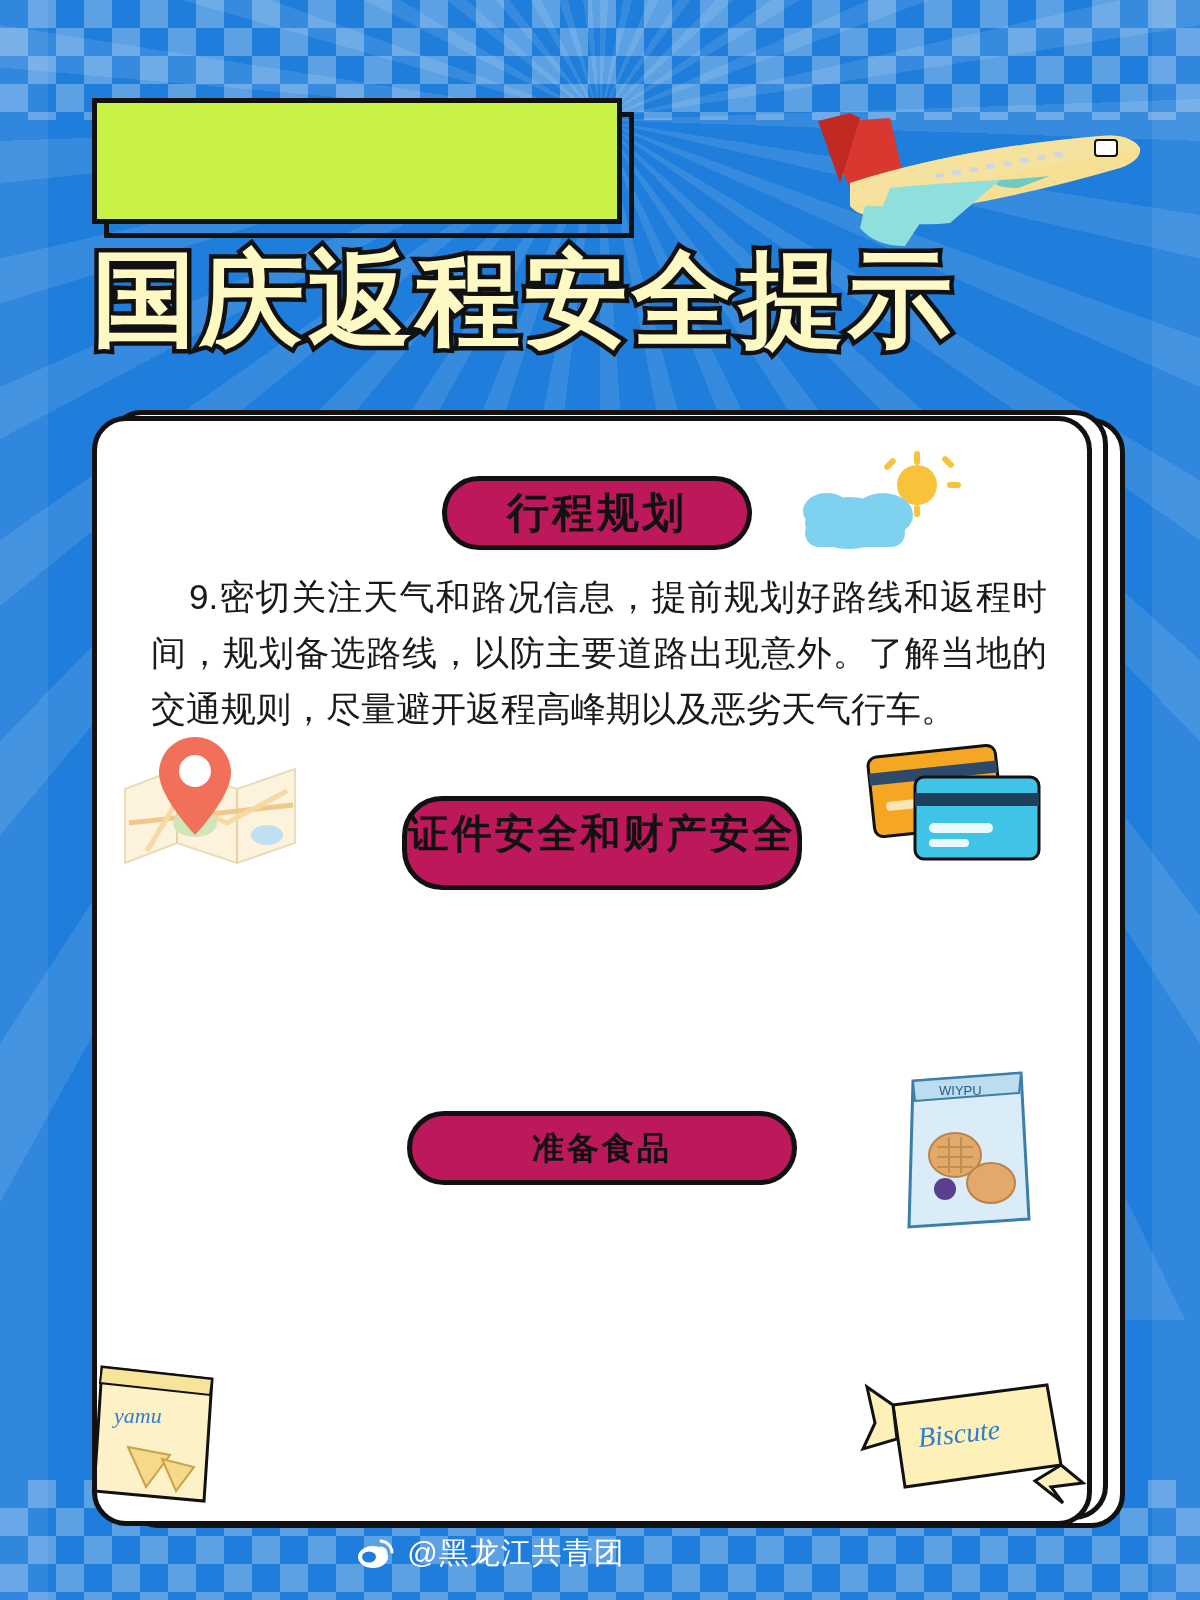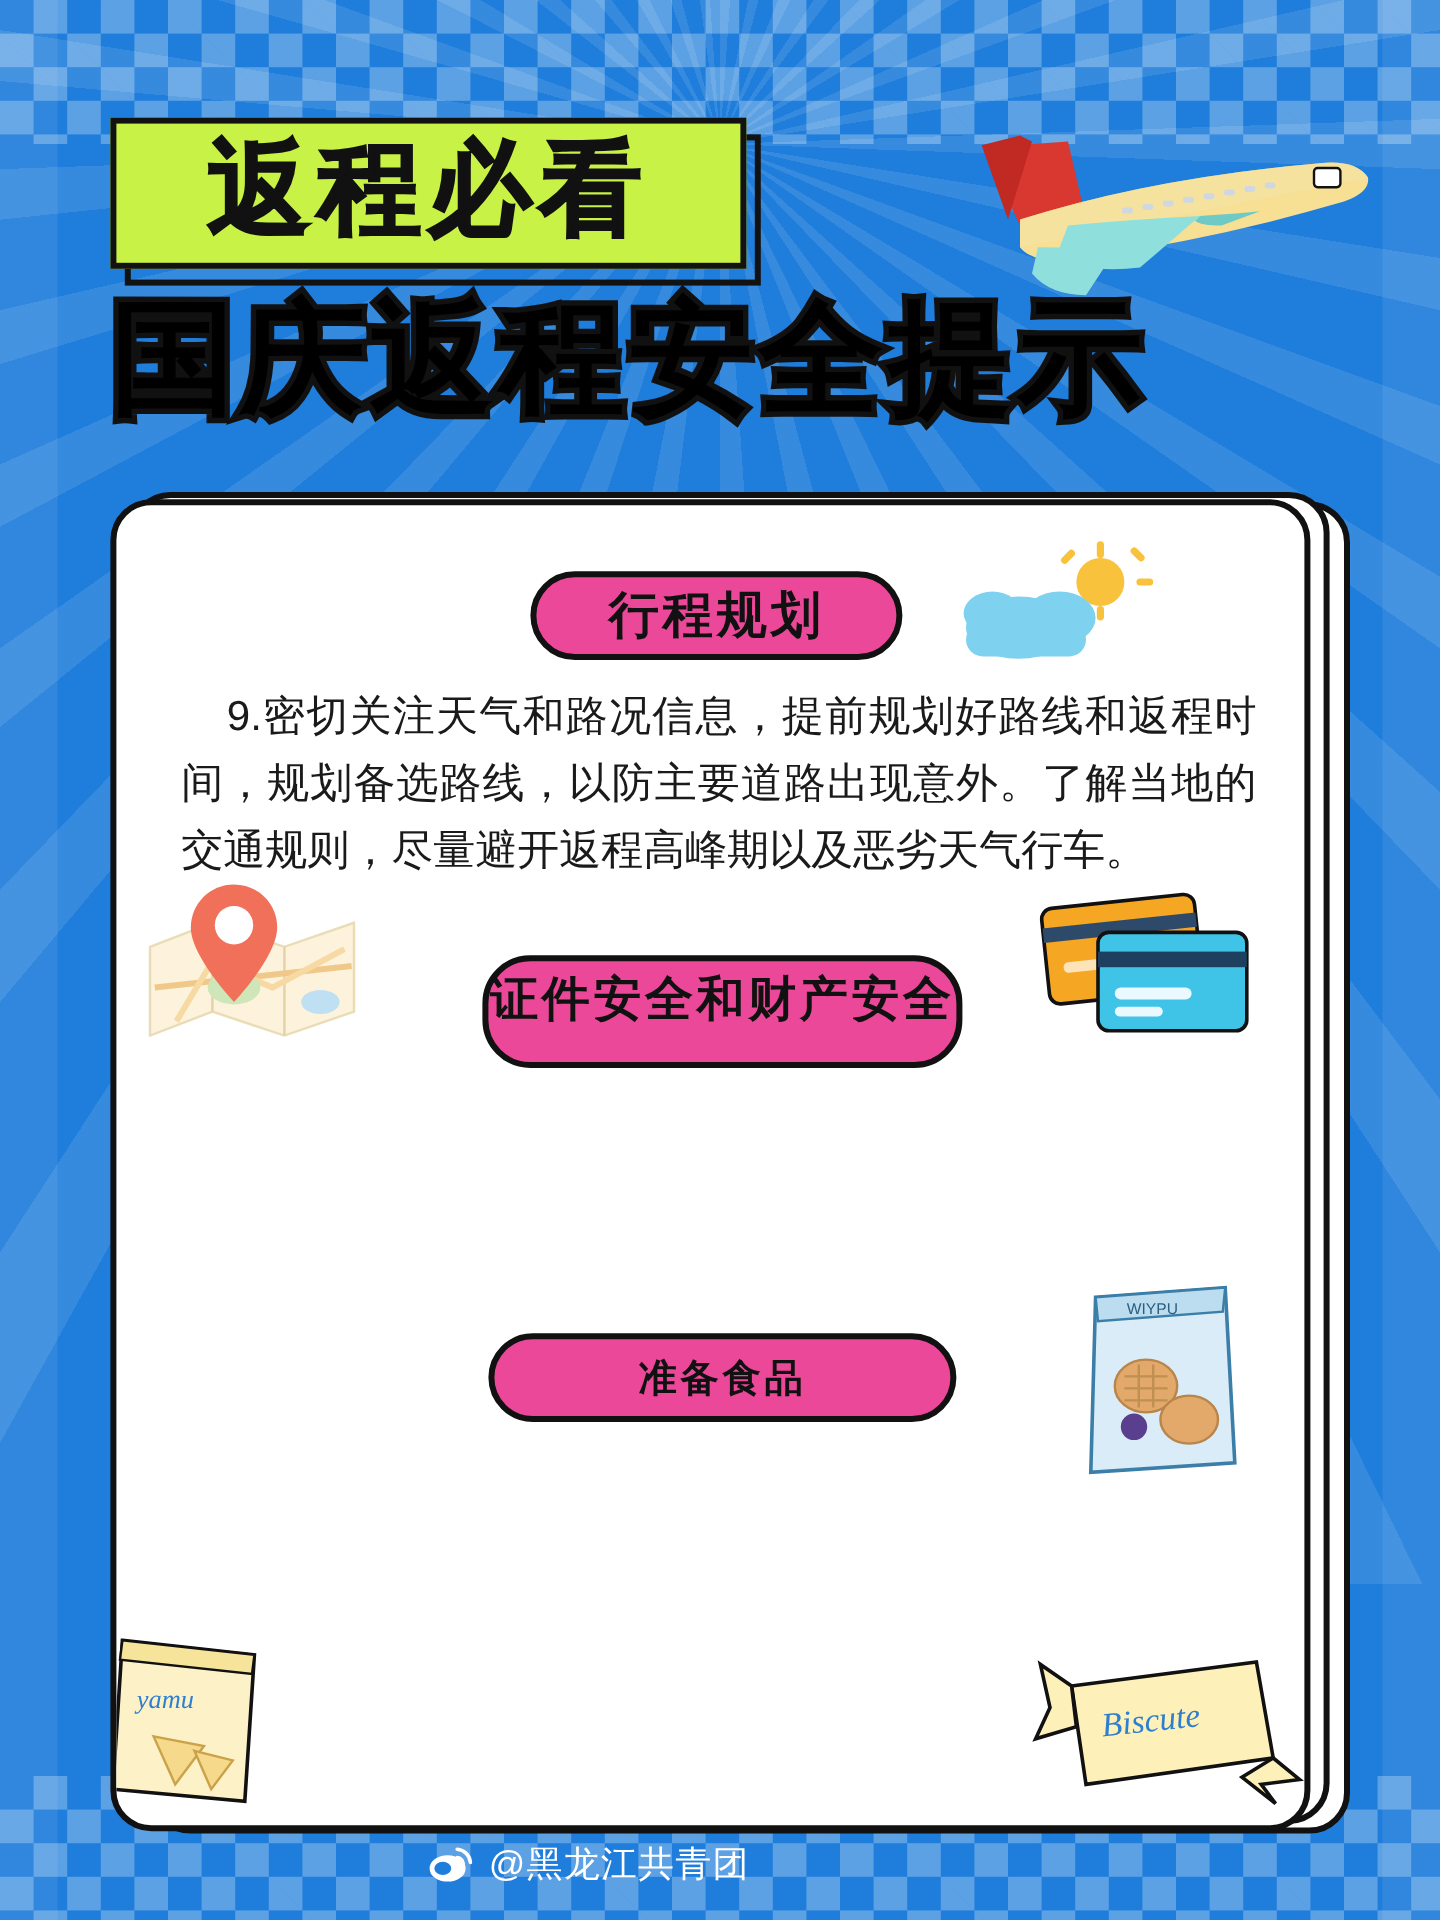--- a/index.html
+++ b/index.html
@@ -102,21 +102,21 @@
   }
   .main-title {
     position: absolute;
     left: 92px;
     top: 152px;
     width: 1030px;
     font-size: 104px;
     line-height: 118px;
     font-weight: 700;
     letter-spacing: 4px;
-    color: #000000;
+    color: #fef9c3;
     -webkit-text-stroke: 9px #111111;
     paint-order: stroke fill;
     white-space: nowrap;
   }
 
   
   .plane {
     position: absolute;
     right: 40px;
     top: 0px;
@@ -155,21 +155,21 @@
     height: 1110px;
     background: #ffffff;
     border: 5px solid #111;
     border-radius: 34px;
     box-sizing: border-box;
     overflow: hidden;
   }
 
   .pill {
     position: absolute;
-    background: #ec4899;
+    background: #be185d;
     border: 5px solid #111;
     border-radius: 40px;
     box-sizing: border-box;
     text-align: center;
     font-weight: 700;
     color: #111;
     letter-spacing: 3px;
     font-family: "Liberation Sans", "DejaVu Sans", sans-serif;
   }
   .pill.p1 { left: 345px; top: 55px; width: 310px; height: 74px; line-height: 64px; font-size: 42px; }
@@ -229,21 +229,20 @@
 <div class="bg-rays"></div>
 <div class="bg-checks-top"></div>
 <div class="bg-checks-bottom"></div>
 <div class="bg-vstripe left"></div>
 <div class="bg-vstripe right"></div>
 
 <div class="header">
 
   <div class="title-badge-shadow"></div>
   <div class="title-badge"></div>
-  <div class="title-badge-text">返程必看</div>
 
   <div class="main-title">国庆返程安全提示</div>
 
   <svg class="plane" viewBox="0 0 460 200">
     <g>
       <path d="M120 35 L190 30 L205 95 L150 100 Z" fill="#d8382f"></path>
       <path d="M118 33 L150 25 L160 30 L140 95 Z" fill="#c02a22"></path>
       <path d="M150 95 Q260 60 400 48 Q430 45 440 60 Q442 72 420 80 Q300 115 190 128 Q160 131 150 118 Z" fill="#f7df94"></path>
       <path d="M150 95 Q260 60 400 48 Q430 45 440 60 L150 118 Z" fill="#f5e4a6" opacity="0.6"></path>
       <rect x="395" y="52" width="22" height="16" rx="3" fill="#fff" stroke="#111" stroke-width="2"></rect>

